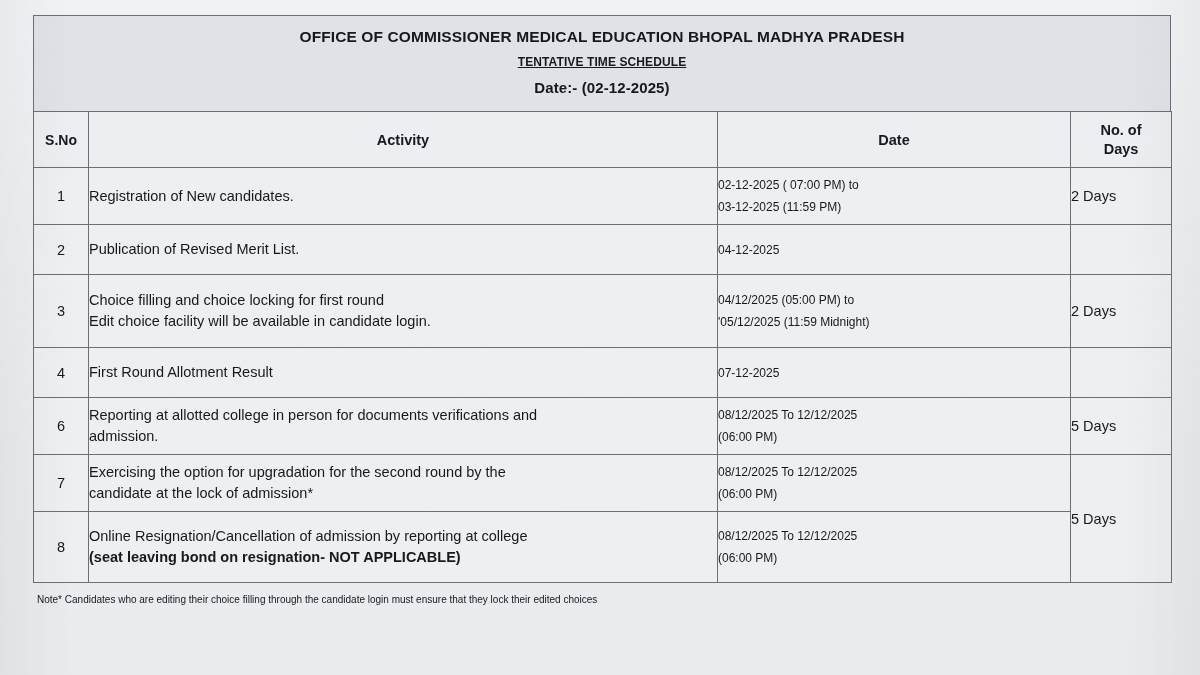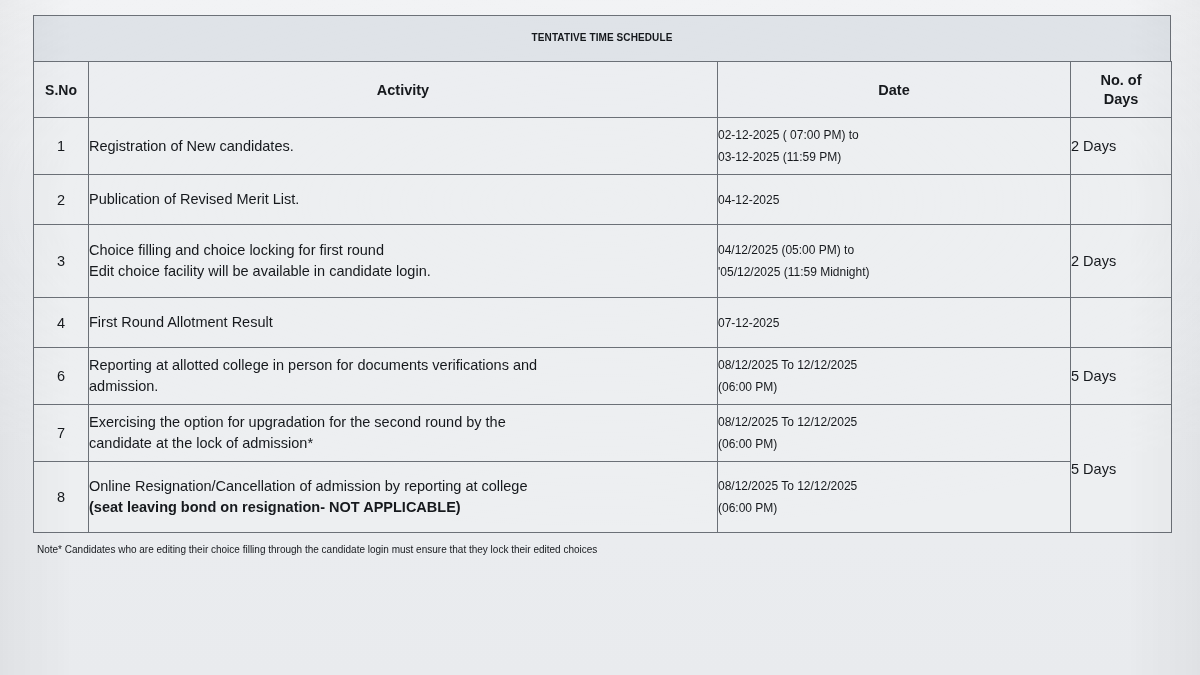--- a/index.html
+++ b/index.html
@@ -51,21 +51,21 @@
     background: #dfe3e8;
     padding: 9px 10px 10px 10px;
     text-align: center;
   }
   .title-line {
     font-weight: bold;
     letter-spacing: .1px;
     color: #15181c;
   }
   .title-line.l1 { font-size: 15.5px; line-height: 24px; }
-  .title-line.l2 { font-size: 10px; line-height: 26px; }
+  .title-line.l2 { font-size: 12px; line-height: 26px; text-decoration: underline; }
   .title-line.l3 { font-size: 15.5px; line-height: 26px; }
   .title-line.l4 { font-size: 15px;   line-height: 26px; }
 
   
   .round-banner {
     border: 1.5px solid #6c7178;
     background: #c9ced4;
     text-align: center;
     font-weight: bold;
     font-size: 15px;
@@ -143,21 +143,23 @@
     white-space: nowrap;
   }
 </style>
 </head>
 <body>
 
 <div class="page">
   <div class="doc">
 
     <div class="title-block">
+      <div class="title-line l1">OFFICE OF COMMISSIONER MEDICAL EDUCATION BHOPAL MADHYA PRADESH</div>
       <div class="title-line l2">TENTATIVE TIME SCHEDULE</div>
+      <div class="title-line l4">Date:- (02-12-2025)</div>
     </div>
 
 
     <table class="sched">
       <colgroup>
         <col class="c-sno">
         <col class="c-act">
         <col class="c-date">
         <col class="c-days">
       </colgroup>

